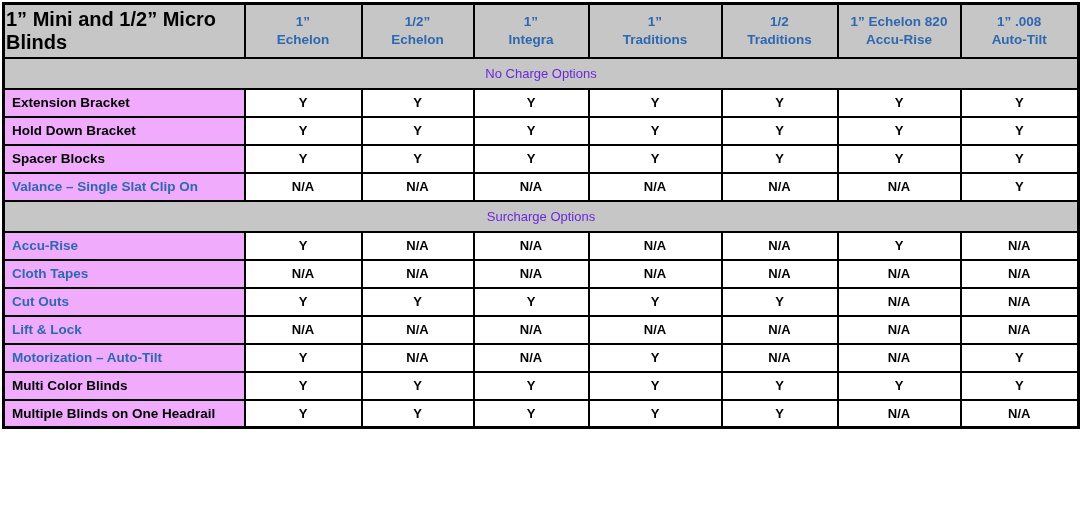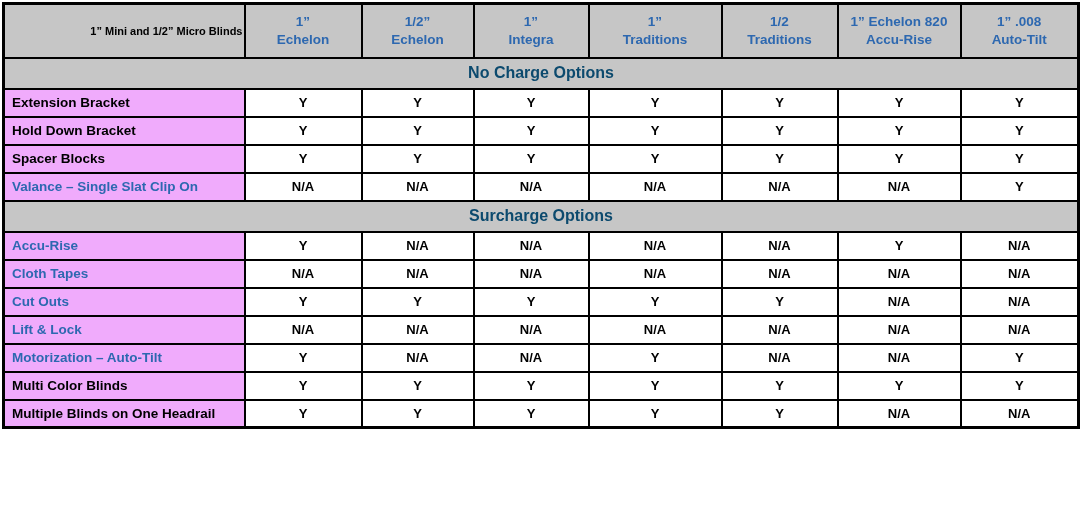--- a/index.html
+++ b/index.html
@@ -28,39 +28,39 @@
     overflow: hidden;
     vertical-align: middle;
     box-sizing: border-box;
   }
   tr.header-row { height: 54px; }
   tr.section-row { height: 31px; }
   tr.data-row { height: 28px; }
   td.corner {
     background: var(--gray-bg);
     font-weight: bold;
-    font-size: 11px;
-    text-align: right;
+    font-size: 20px;
+    text-align: left;
     color: #000;
   }
   td.colhead {
     background: var(--gray-bg);
     color: var(--blue);
     font-weight: bold;
     font-size: 13.5px;
     text-align: center;
     white-space: pre-line;
     line-height: 1.35;
   }
   td.section {
     background: var(--gray-bg);
-    font-weight: bold;
-    font-size: 16px;
+    font-weight: normal;
+    font-size: 13px;
     text-align: center;
-    color: #0c4a6e;
+    color: #6d28d9;
   }
   td.rowlabel {
     font-weight: bold;
     font-size: 13.5px;
     padding-left: 7px;
     color: #000;
     background: #f0abfc;
   }
   td.rowlabel.blue { color: var(--blue); }
   td.val {

